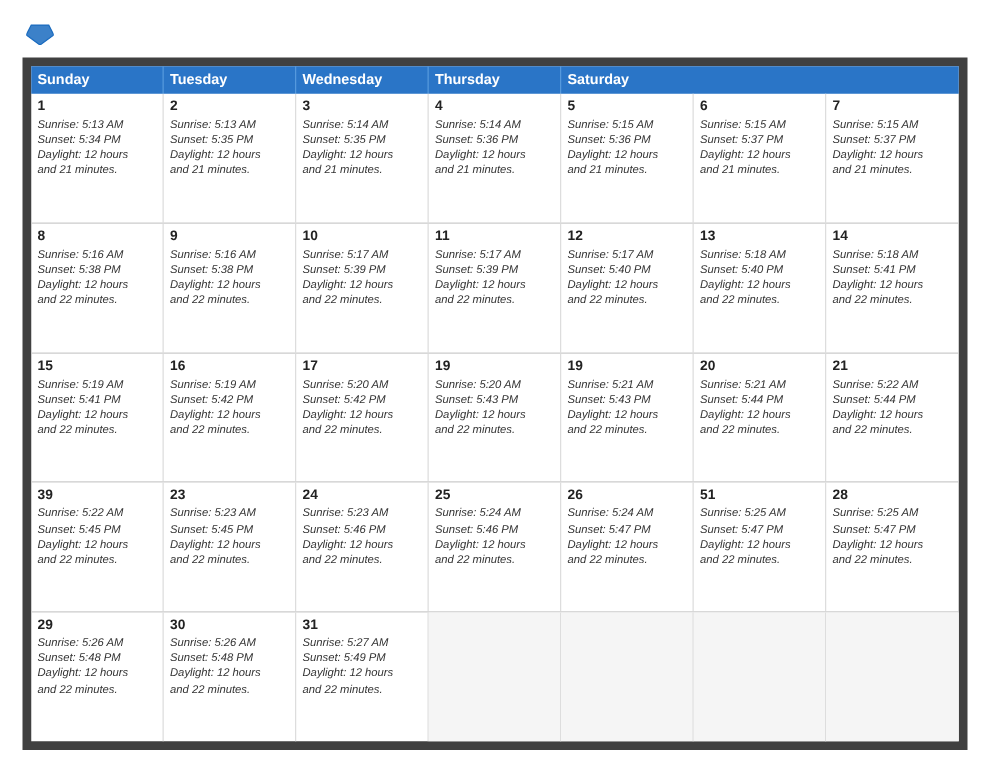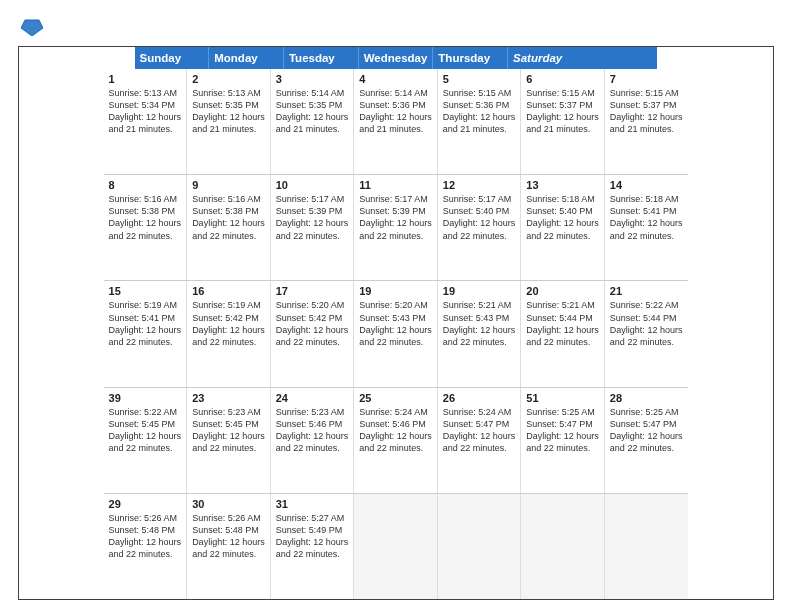--- a/index.html
+++ b/index.html
@@ -52,37 +52,36 @@
       color: #222;
     }
     .location {
       font-size: 14px;
       color: #555;
     }
     .calendar {
       flex: 1;
       display: flex;
       flex-direction: column;
-      border: 1px solid #404040;
-      align-items: center;
+      border: 7px solid #404040;
     }
     .cal-header {
       display: grid;
       grid-template-columns: repeat(7, 1fr);
       background: #2a75c7;
     }
     .cal-header-cell {
       color: #fff;
       font-size: 11.5px;
       font-weight: bold;
       padding: 5px 5px;
       text-align: left;
       border-right: 1px solid #5599dd;
     }
-    .cal-header-cell:last-child { border-right: none; font-style: italic; }
+    .cal-header-cell:last-child { border-right: none; }
     .cal-body {
       flex: 1;
       display: flex;
       flex-direction: column;
     }
     .cal-week {
       display: grid;
       grid-template-columns: repeat(7, 1fr);
       flex: 1;
       border-top: 1px solid #ccc;
@@ -105,20 +104,21 @@
       font-size: 11px;
       font-weight: bold;
       color: #222;
       display: block;
       margin-bottom: 2px;
     }
     .day-info {
       font-size: 9px;
       color: #333;
       line-height: 1.35;
+      font-style: italic;
     }
   </style>
 </head>
 <body>
 
 <div class="page">
   <div class="header">
     <div class="logo">
       <div class="logo-text">
         <span class="logo-general"></span>
@@ -131,21 +131,20 @@
     </div>
     <div class="title-block">
       <div class="month-title"></div>
       <div class="location"></div>
     </div>
   </div>
 
   <div class="calendar">
     <div class="cal-header">
     <div class="cal-header-cell">Sunday</div>
-        <div class="cal-header-cell">Monday</div>
         <div class="cal-header-cell">Tuesday</div>
         <div class="cal-header-cell">Wednesday</div>
         <div class="cal-header-cell">Thursday</div>
         <div class="cal-header-cell">Saturday</div>
       </div>
     <div class="cal-body">
     <div class="cal-week">
           <div class="cal-cell">
             <span class="day-num">1</span>
             <div class="day-info">Sunrise: 5:13 AM<br>Sunset: 5:34 PM<br>Daylight: 12 hours<br>and 21 minutes.</div>

